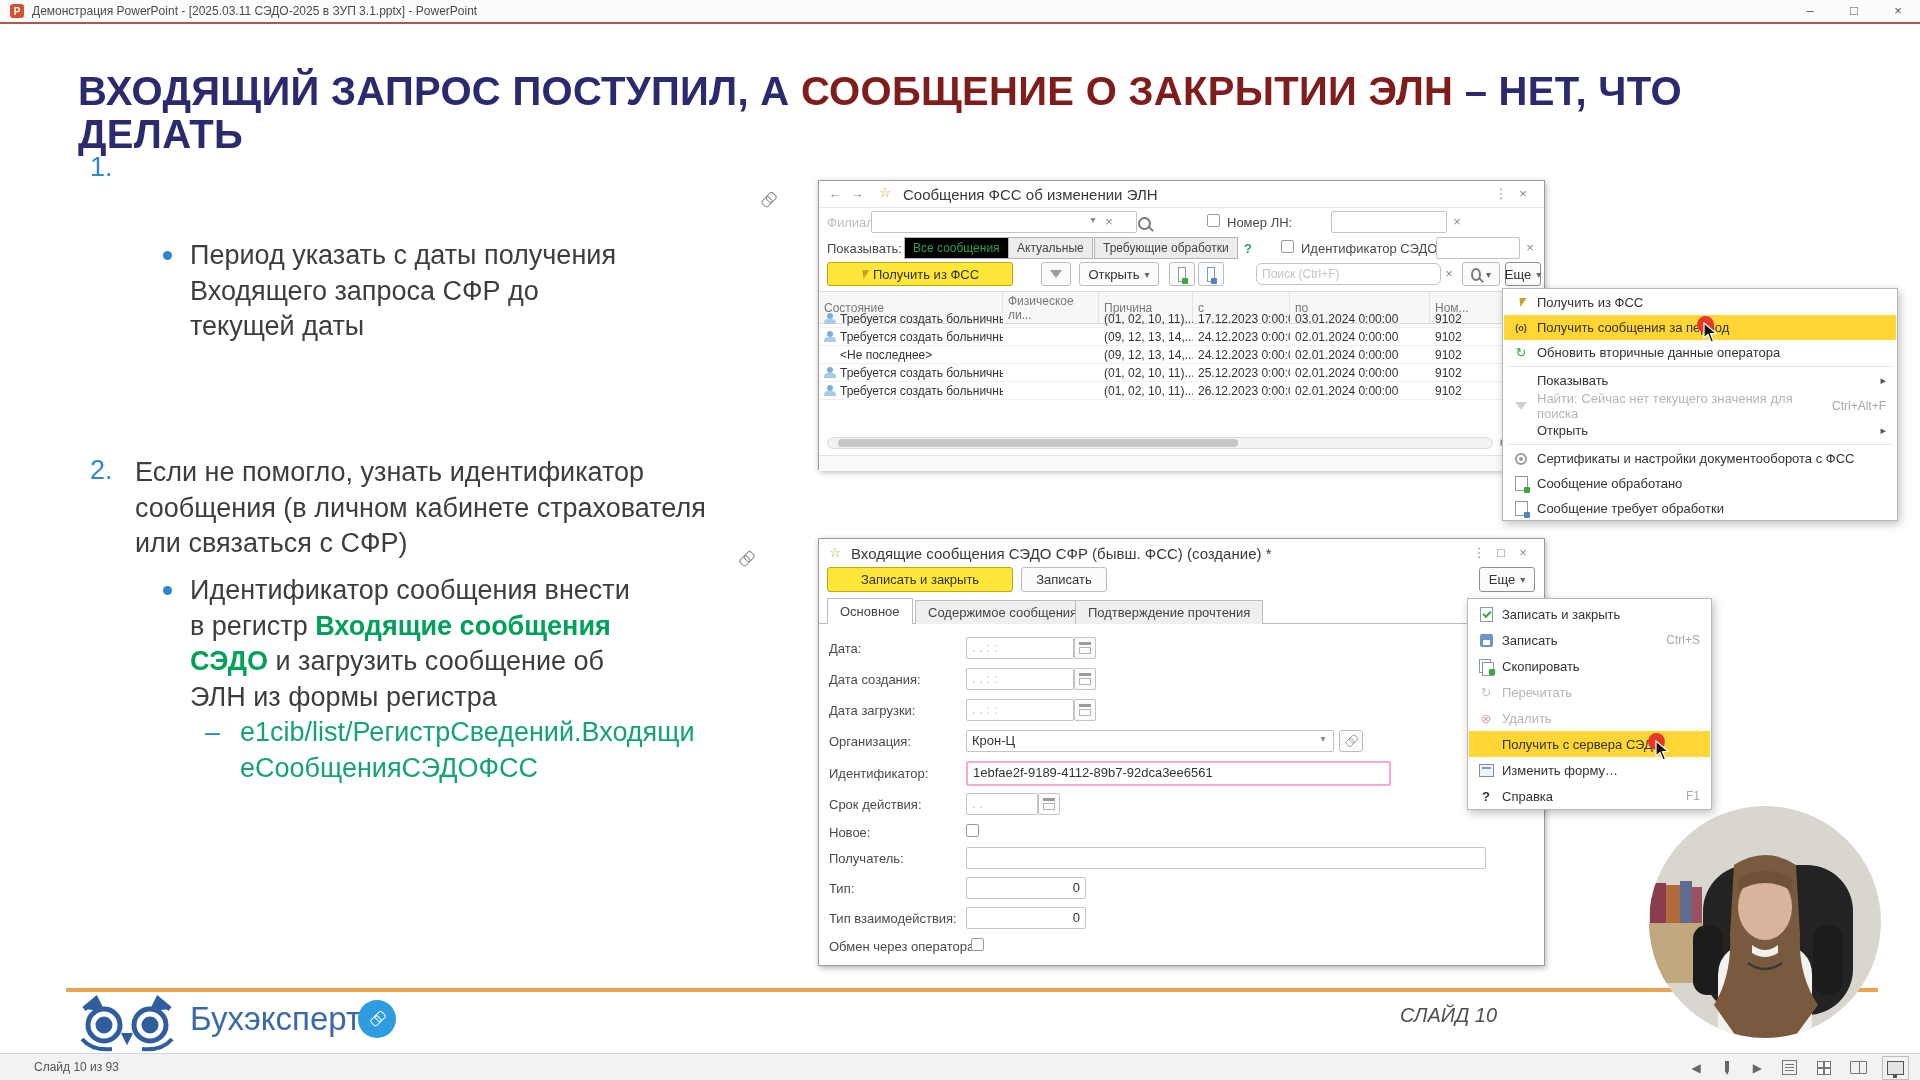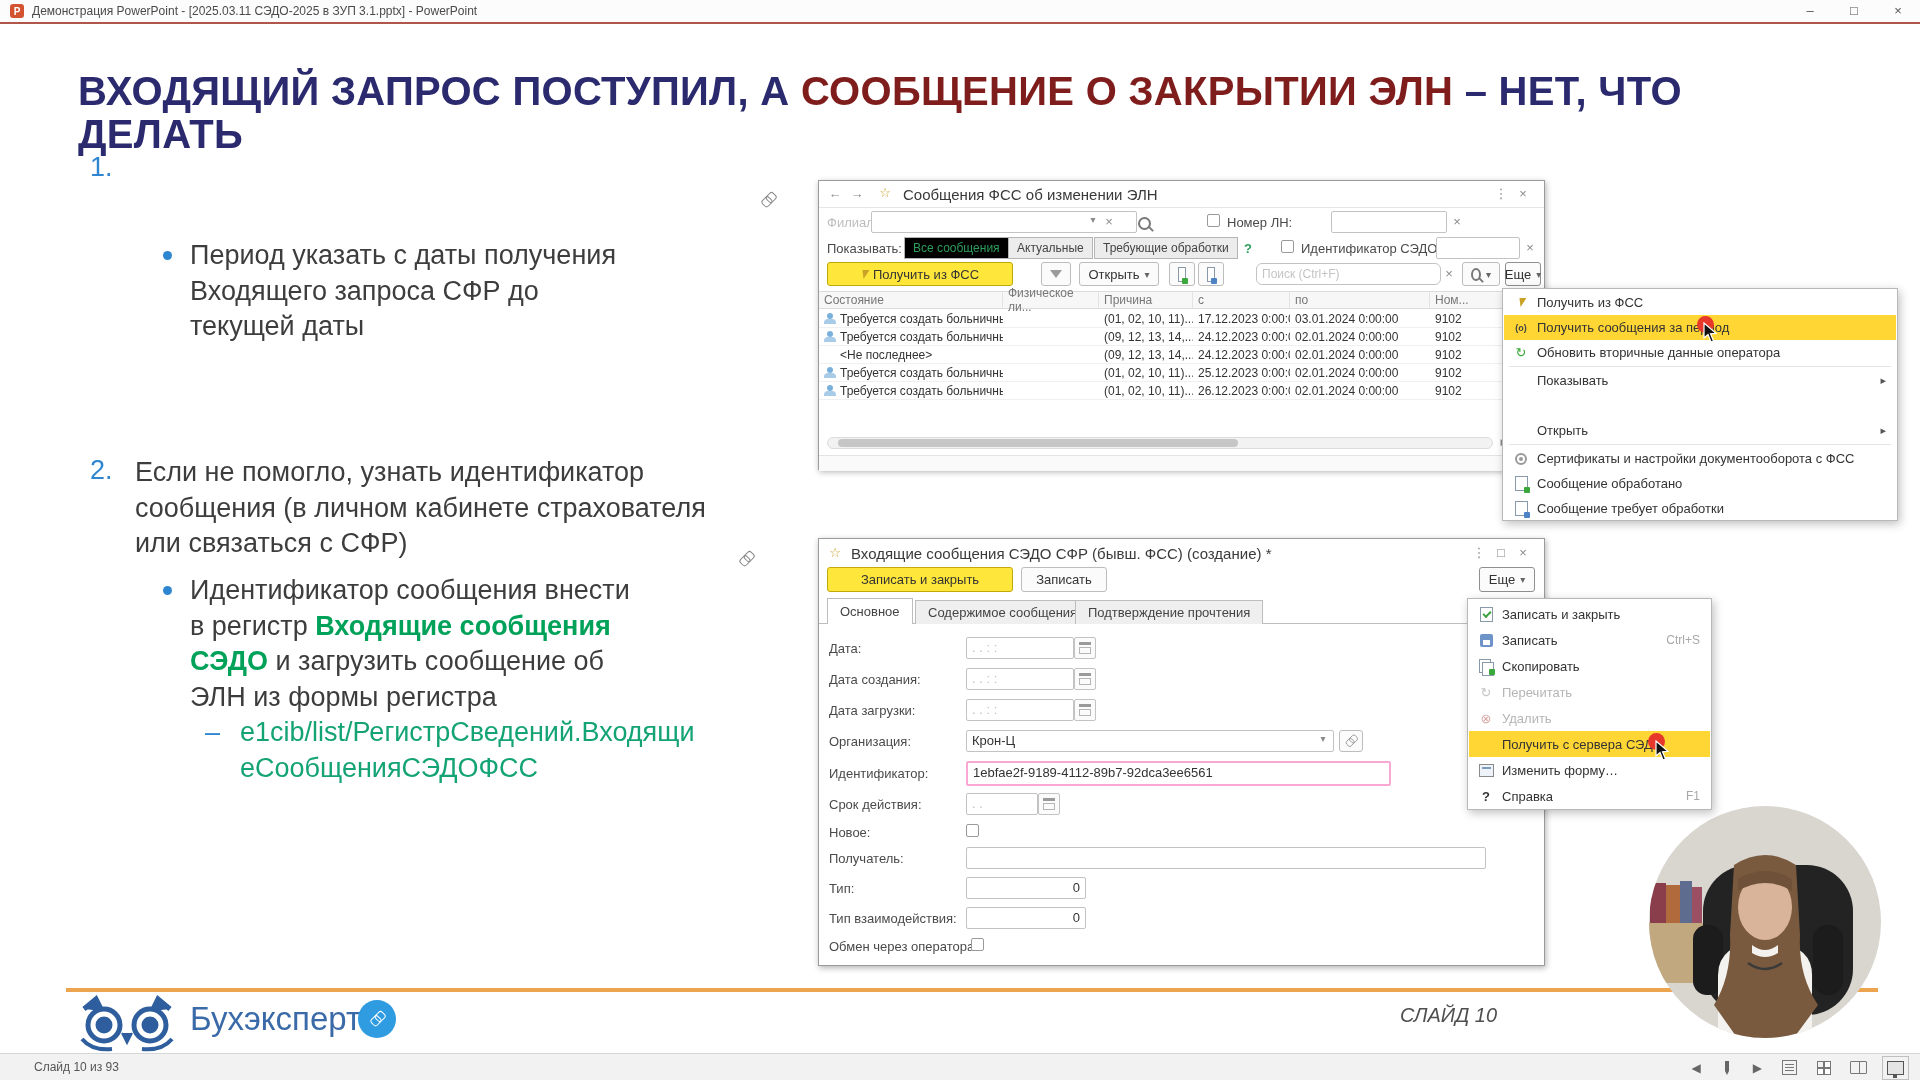--- a/index.html
+++ b/index.html
@@ -204,21 +204,21 @@
     <div class="btn" style="left:643px;top:81px;width:38px">
         <span class="i-mag"></span>
         <span class="caret">▾</span>
       </div>
     <div class="btn" style="left:686px;top:81px;width:36px;border-color:#8f8f8f;padding:0 4px">
         <span>Еще</span>
         <span class="caret">▾</span>
       </div>
 
     
-    <div class="th" style="left:0;top:110px;width:725px;height:18px">
+    <div class="th" style="left:0;top:110px;width:725px;height:33px">
       <div class="thc" style="width:184px">Состояние</div>
       <div class="thc" style="width:96px">Физическое ли...</div>
       <div class="thc" style="width:94px">Причина</div>
       <div class="thc" style="width:97px">с</div>
       <div class="thc" style="width:140px">по</div>
       <div class="thc" style="flex:1;border-right:none">Ном...</div>
     </div>
     
     <div class="tr" style="left:0;top:129px;width:725px;height:18px">
       <div class="td" style="width:184px">
@@ -298,20 +298,27 @@
       </div>
     <div class="mi" style="top:51px;height:25px">
         <span class="ic i-refresh" style="color:#3aa83a">↻</span>
         <span>Обновить вторичные данные оператора</span>
       </div>
     <div class="msep" style="top:77px"></div>
     <div class="mi" style="top:79px;height:25px">
         <span class="ic"></span>
         <span>Показывать</span>
         <span class="sub">▸</span>
+      </div>
+    <div class="mi dis" style="top:104px;height:25px">
+        <span class="ic">
+          <span class="i-funnel dim"></span>
+        </span>
+        <span>Найти: Сейчас нет текущего значения для поиска</span>
+        <span class="sc">Ctrl+Alt+F</span>
       </div>
     <div class="mi" style="top:129px;height:25px">
         <span class="ic"></span>
         <span>Открыть</span>
         <span class="sub">▸</span>
       </div>
     <div class="msep" style="top:155px"></div>
     <div class="mi" style="top:157px;height:25px">
         <span class="ic">
           <span class="i-cert"></span>

